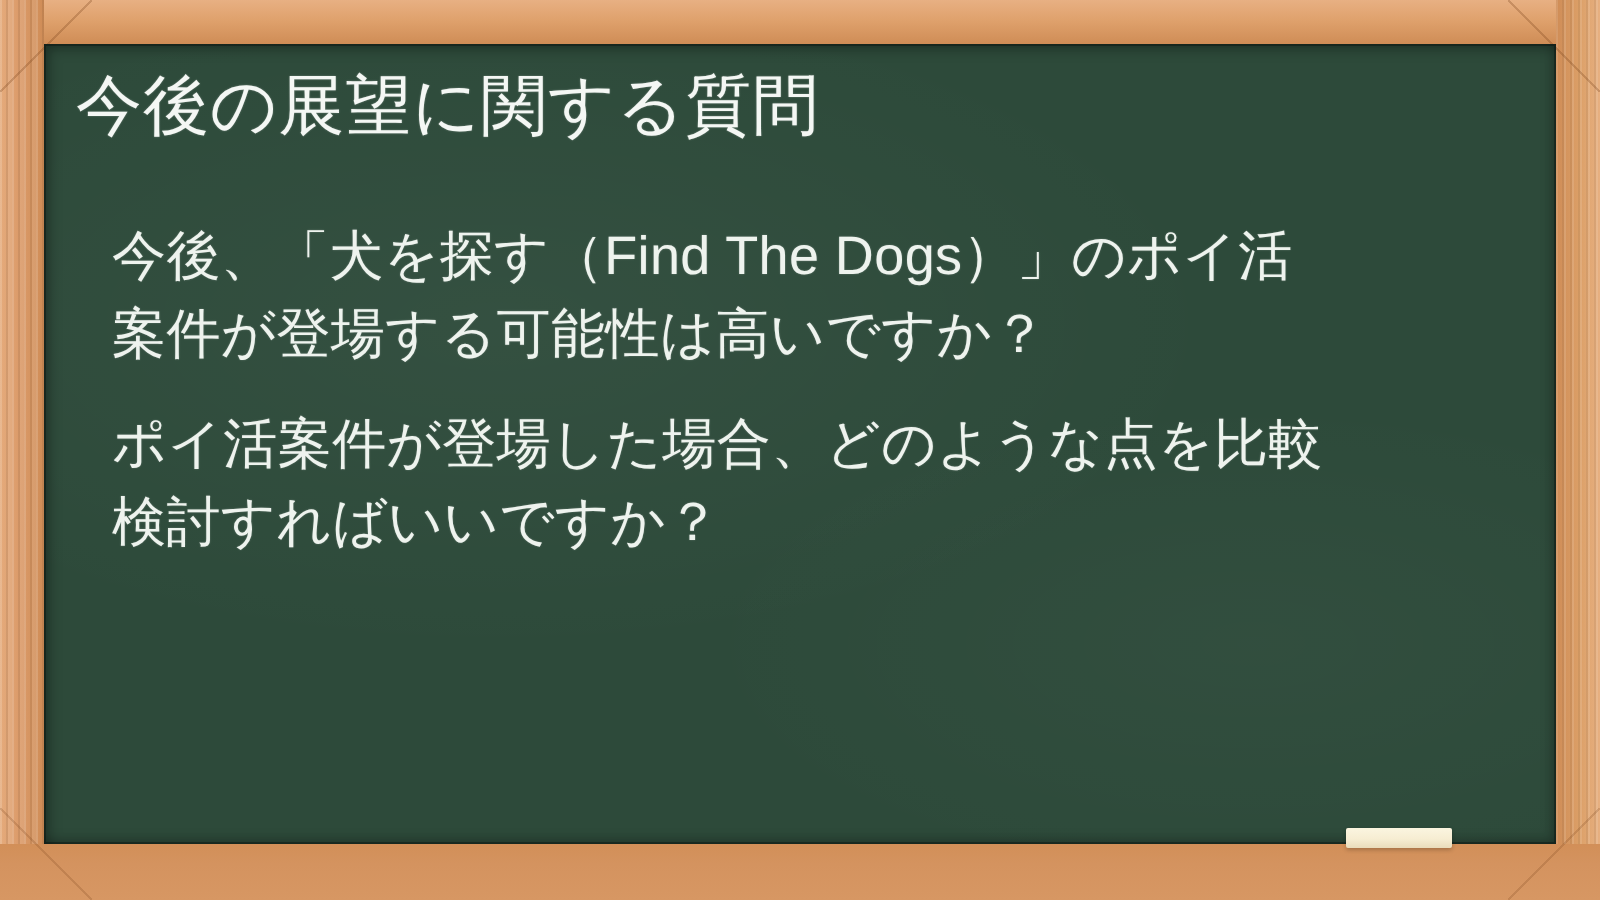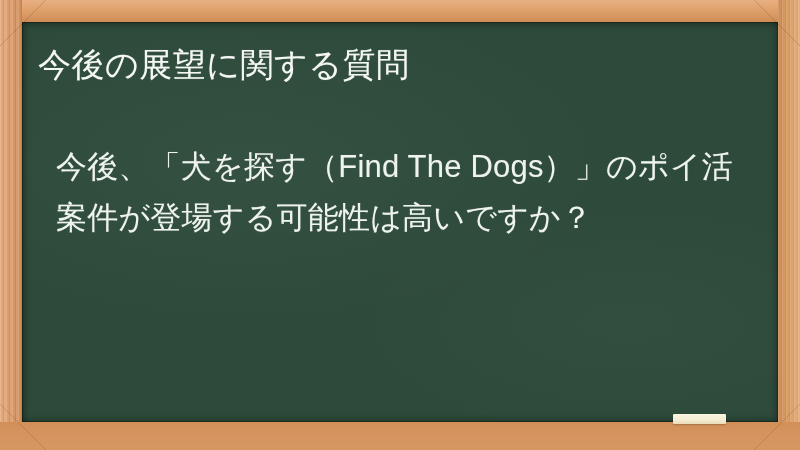--- a/index.html
+++ b/index.html
@@ -98,46 +98,45 @@
       inset 0 0 0 1px rgba(0,0,0,0.28),
       inset 2px 2px 7px rgba(0,0,0,0.35),
       inset -2px -2px 6px rgba(0,0,0,0.22);
     overflow: hidden;
   }
 
   
   .board-title {
     position: absolute;
     left: 16px;
-    top: 22px;
+    top: 10px;
     font-size: 33px;
     font-weight: 400;
     line-height: 1.28;
     color: #f4f7f4;
     letter-spacing: 0.5px;
     white-space: nowrap;
     text-shadow: 0 0 1px rgba(255,255,255,0.35);
   }
 
   .qlist {
     position: absolute;
     left: 34px;
     top: 87px;
     right: 20px;
     list-style: none;
   }
   .qitem {
-    font-size: 31px;
-    line-height: 51px;
+    font-size: 27px;
+    line-height: 39px;
     color: #eef3ee;
     letter-spacing: 0.2px;
     margin-bottom: 16px;
     text-shadow: 0 0 1px rgba(255,255,255,0.28);
     white-space: pre-line;
-    margin-top: 32px;
   }
   .qitem:last-child { margin-bottom: 0; }
 
   
   .chalk-stick {
     position: absolute;
     left: 673px;
     top: 414px;
     width: 53px;
     height: 10px;
@@ -161,19 +160,21 @@
   <div class="mitre bl"></div>
   <div class="mitre br"></div>
 
   <div class="board">
 
     <div class="board-title">今後の展望に関する質問</div>
 
     <ul class="qlist">
       <li class="qitem">今後、「犬を探す（Find The Dogs）」のポイ活
 案件が登場する可能性は高いですか？</li>
+      <li class="qitem">ポイ活案件が登場した場合、どのような点を比較
+検討すればいいですか？</li>
     </ul>
 
   </div>
 
   <div class="chalk-stick"></div>
 
 </div>
 
 </body></html>

